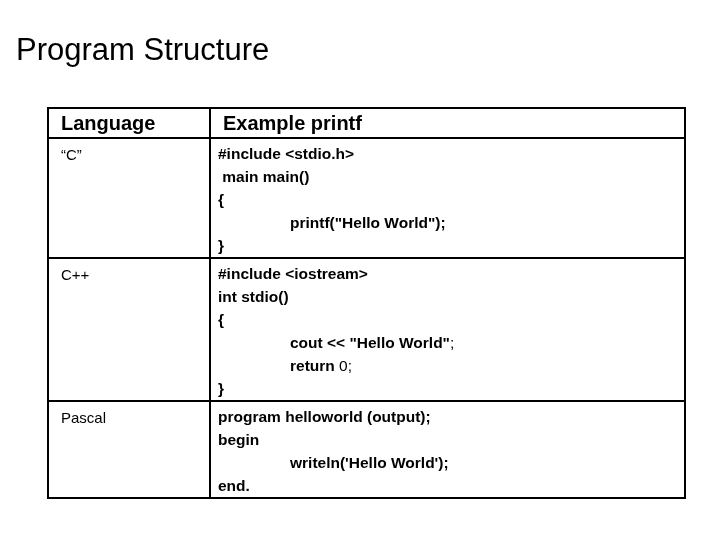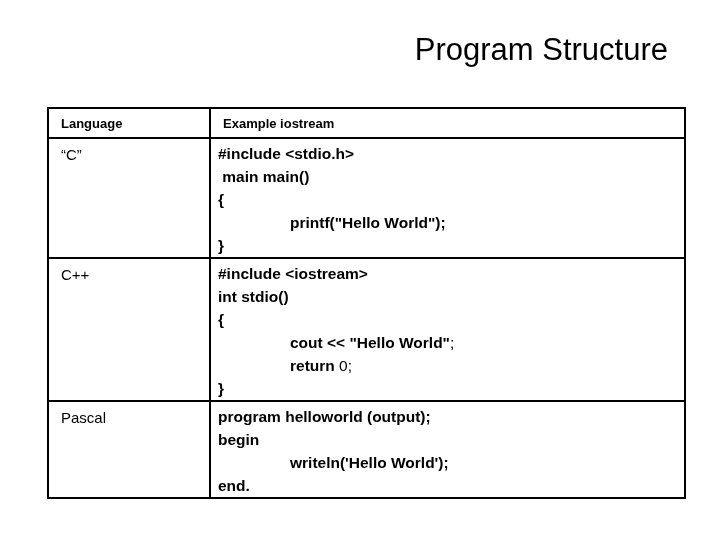--- a/index.html
+++ b/index.html
@@ -10,23 +10,23 @@
     color: #000000;
     overflow: hidden;
   }
   .slide {
     position: relative;
     width: 720px; height: 540px;
     background: #ffffff;
   }
   .slide-title {
     position: absolute;
-    top: 30px; left: 0;
+    top: 30px; left: 16px;
     width: 668px;
-    text-align: right;
+    text-align: left;
     font-size: 31px;
     line-height: 40px;
     font-weight: 400;
     color: #000000;
     letter-spacing: 0px;
   }
   table.program-table {
     position: absolute;
     left: 47px; top: 107px;
     width: 637px;
@@ -37,21 +37,21 @@
   table.program-table col.col-code { width: 475px; }
   table.program-table th, table.program-table td {
     border: 2px solid #000000;
     box-sizing: border-box;
     text-align: left;
     vertical-align: top;
   }
   tr.header-row { height: 30px; }
   tr.header-row th {
     vertical-align: middle;
-    font-size: 13px;
+    font-size: 20px;
     font-weight: 700;
     padding: 0 16px 0 12px;
   }
   tr.row-0 { height: 115px; }
   tr.row-1 { height: 136px; }
   tr.row-2 { height: 94px; padding-left: 42px; }
   td.lang-cell {
     font-size: 15px;
     font-weight: 400;
     padding: 7px 0 0 12px;
@@ -88,21 +88,21 @@
   <div class="slide-title">Program Structure</div>
 
   <table class="program-table">
     <colgroup>
       <col class="col-lang">
       <col class="col-code">
     </colgroup>
     <thead>
       <tr class="header-row">
         <th>Language</th>
-        <th>Example iostream</th>
+        <th>Example printf</th>
       </tr>
     </thead>
     <tbody>
 
     <tr class="body-row row-0">
           <td class="lang-cell">“C”</td>
           <td class="code-cell">
             <div class="code-line"><span class="seg-bold">#include &lt;stdio.h&gt;</span></div>
             <div class="code-line"><span class="seg-bold"> main main()</span></div>
             <div class="code-line"><span class="seg-bold">{</span></div>

